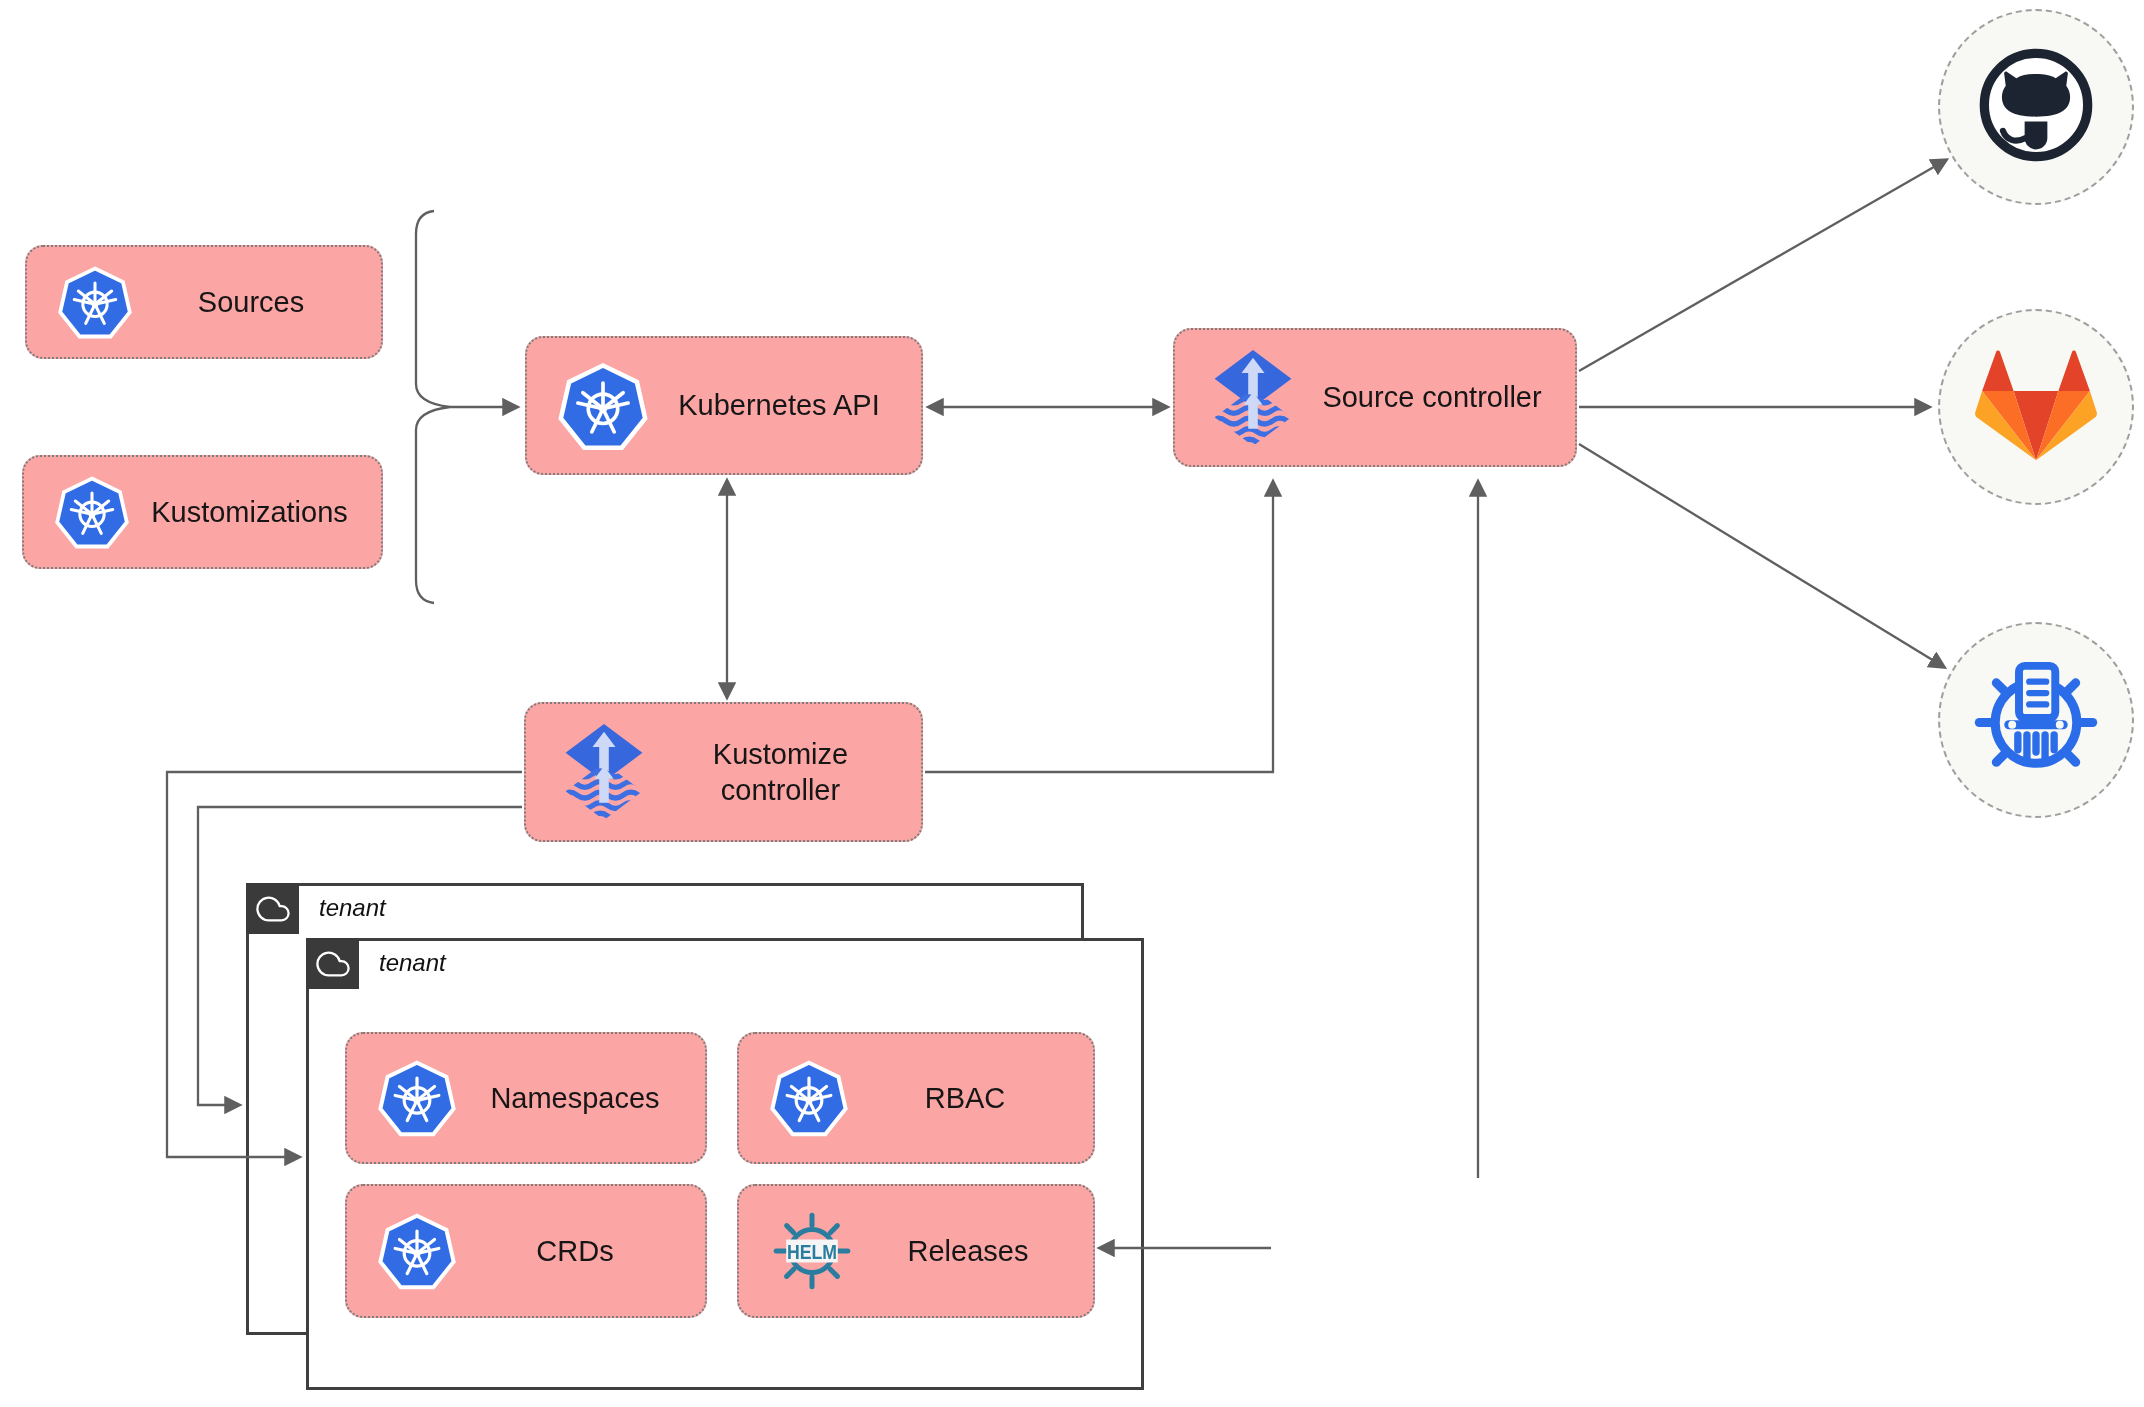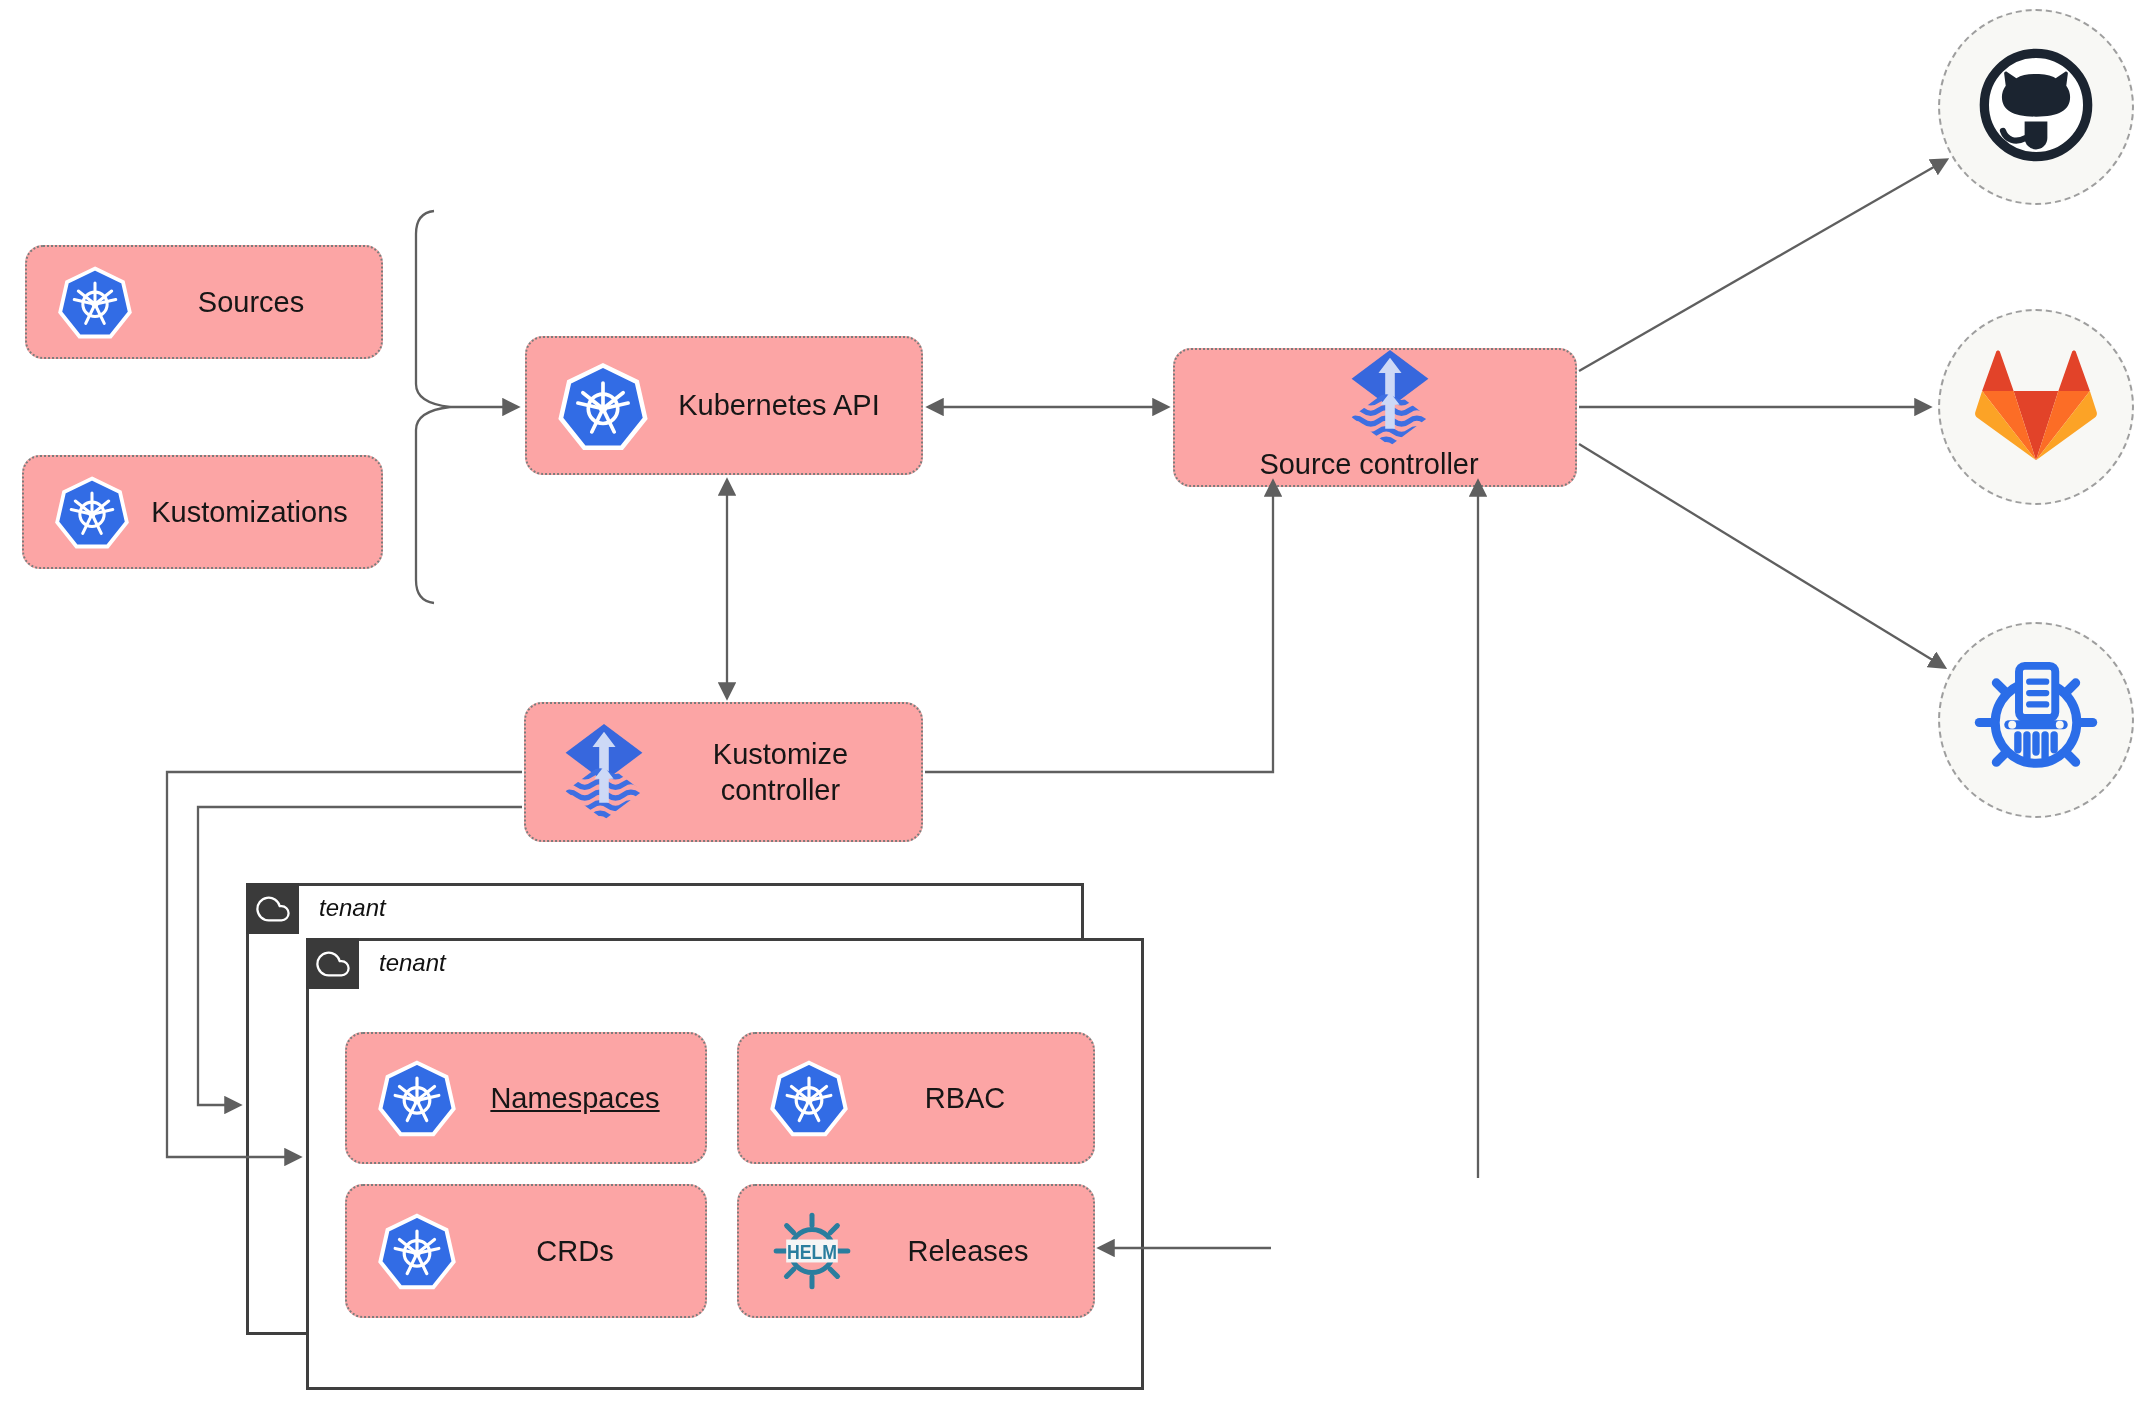--- a/index.html
+++ b/index.html
@@ -10,24 +10,24 @@
   .dnode{position:absolute;box-sizing:border-box;background:#fca5a5;
          border:2px dotted #7c7c7c;border-radius:18px;
          display:flex;align-items:center;z-index:3;}
   .dnode .ic{flex:0 0 auto;display:flex;align-items:flex-end;justify-content:center;margin-left:30px;}
   .dnode .lbl{flex:1 1 auto;text-align:center;font-size:29px;line-height:1.25;
               padding:0 18px 0 6px;white-space:pre-line;}
 
   #n-sources{left:25px;top:245px;width:358px;height:114px;}
   #n-kustomizations{left:22px;top:455px;width:361px;height:114px;}
   #n-k8s-api{left:525px;top:336px;width:398px;height:139px;}
-  #n-source-ctrl{left:1173px;top:348px;width:404px;height:139px;flex-direction:column;}
+  #n-source-ctrl{left:1173px;top:328px;width:404px;height:139px;}
   #n-kustomize-ctrl{left:524px;top:702px;width:399px;height:140px;}
   #n-helm-ctrl{left:1273px;top:1180px;width:402px;height:135px;}
-  #n-namespaces{left:345px;top:1032px;width:362px;height:132px;text-decoration:underline;}
+  #n-namespaces{left:345px;top:1032px;width:362px;height:132px;}
   #n-rbac{left:737px;top:1032px;width:358px;height:132px;}
   #n-crds{left:345px;top:1184px;width:362px;height:134px;}
   #n-releases{left:737px;top:1184px;width:358px;height:134px;}
   .ctrl .lbl{max-width:250px;}
 
   
   .tenant{position:absolute;box-sizing:border-box;background:#fff;
           border:3px solid #3f3f3f;}
   #tenant-back{left:246px;top:883px;width:838px;height:452px;z-index:1;}
   #tenant-front{left:306px;top:938px;width:838px;height:452px;z-index:2;}

